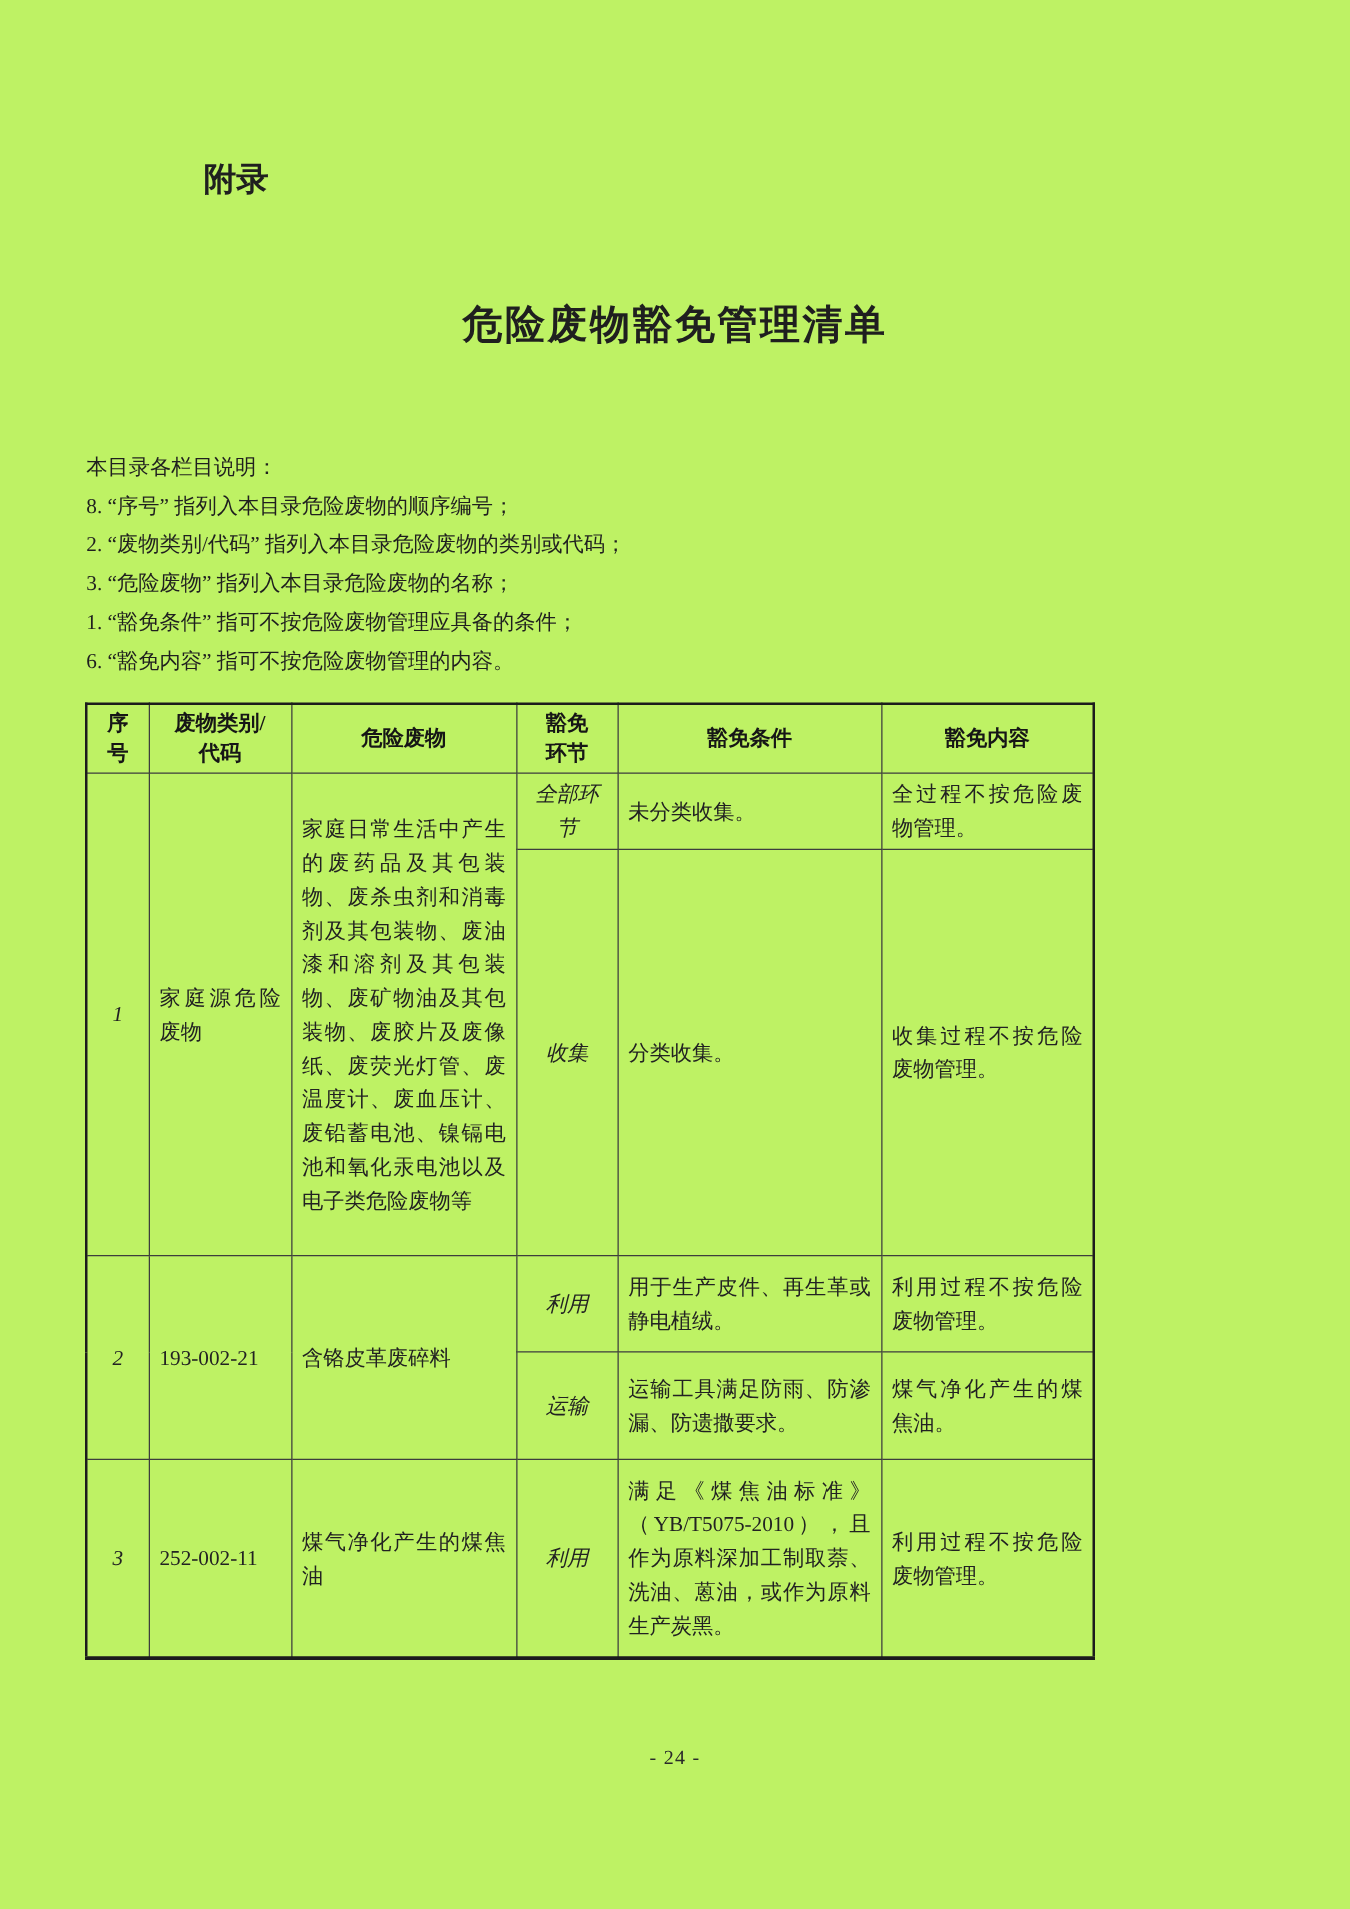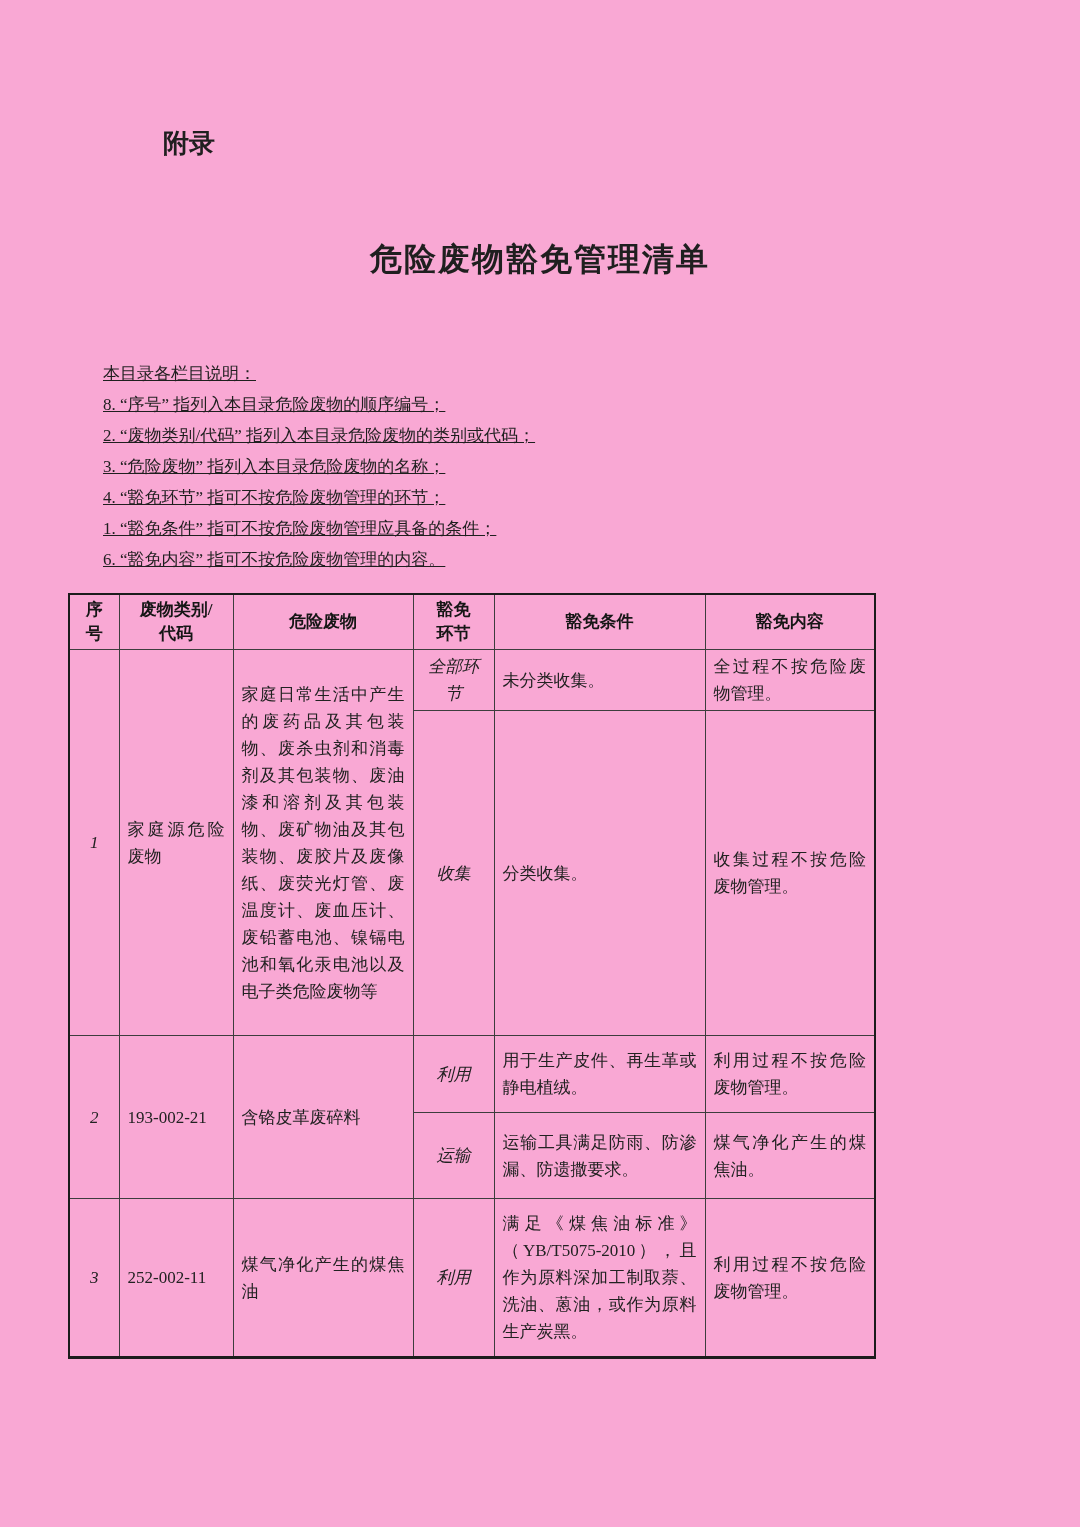--- a/index.html
+++ b/index.html
@@ -1,20 +1,20 @@
 <!DOCTYPE html>
 <html><head>
 <meta charset="utf-8">
 <style>
   html,body{margin:0;padding:0;background:#e9e9e9;}
   .page{
     position:relative;
     width:1080px;height:1527px;
     margin:0 auto;
-    background:#f9a8d4;
+    background:#bef264;
     color:#1f1f1f;
     font-family:"Liberation Serif","DejaVu Serif",serif;
     overflow:hidden;
     box-sizing:border-box;
     padding-top:130px;
   }
   .appendix{
     margin:0 0 0 163px;
     font-size:26px;
     font-weight:bold;
@@ -24,24 +24,23 @@
   .doc-title{
     margin-top:87px;
     text-align:center;
     font-size:32px;
     font-weight:bold;
     letter-spacing:2px;
     line-height:1;
     font-family:"Liberation Sans","DejaVu Sans",sans-serif;
   }
   .notes{
-    margin:83px 0 0 103px;
+    margin:83px 0 0 69px;
     font-size:17px;
     line-height:31px;
-    text-decoration:underline;
   }
   .notes div{white-space:nowrap;}
   table.exemption{
     margin:18px 0 0 68px;
     width:806px;
     border-collapse:collapse;
     table-layout:fixed;
     font-size:17px;
     border:2px solid #1c1c1c;
     border-bottom-width:3px;
@@ -79,21 +78,20 @@
 
   <div class="appendix">附录</div>
 
   <div class="doc-title">危险废物豁免管理清单</div>
 
   <div class="notes">
     <div>本目录各栏目说明：</div>
     <div>8. “序号” 指列入本目录危险废物的顺序编号；</div>
     <div>2. “废物类别/代码” 指列入本目录危险废物的类别或代码；</div>
     <div>3. “危险废物” 指列入本目录危险废物的名称；</div>
-    <div>4. “豁免环节” 指可不按危险废物管理的环节；</div>
     <div>1. “豁免条件” 指可不按危险废物管理应具备的条件；</div>
     <div>6. “豁免内容” 指可不按危险废物管理的内容。</div>
   </div>
 
   <table class="exemption">
     <colgroup>
       <col style="width:50px">
       <col style="width:114px">
       <col style="width:180px">
       <col style="width:81px">
@@ -143,14 +141,15 @@
         <td class="center">3</td>
         <td>252-002-11</td>
         <td>煤气净化产生的煤焦油</td>
         <td class="center">利用</td>
         <td>满足《煤焦油标准》（YB/T5075-2010），且作为原料深加工制取萘、洗油、蒽油，或作为原料生产炭黑。</td>
         <td>利用过程不按危险废物管理。</td>
       </tr>
     </tbody>
   </table>
 
+  <div class="pagenum">- 24 -</div>
 
 </div>
 
 </body></html>

